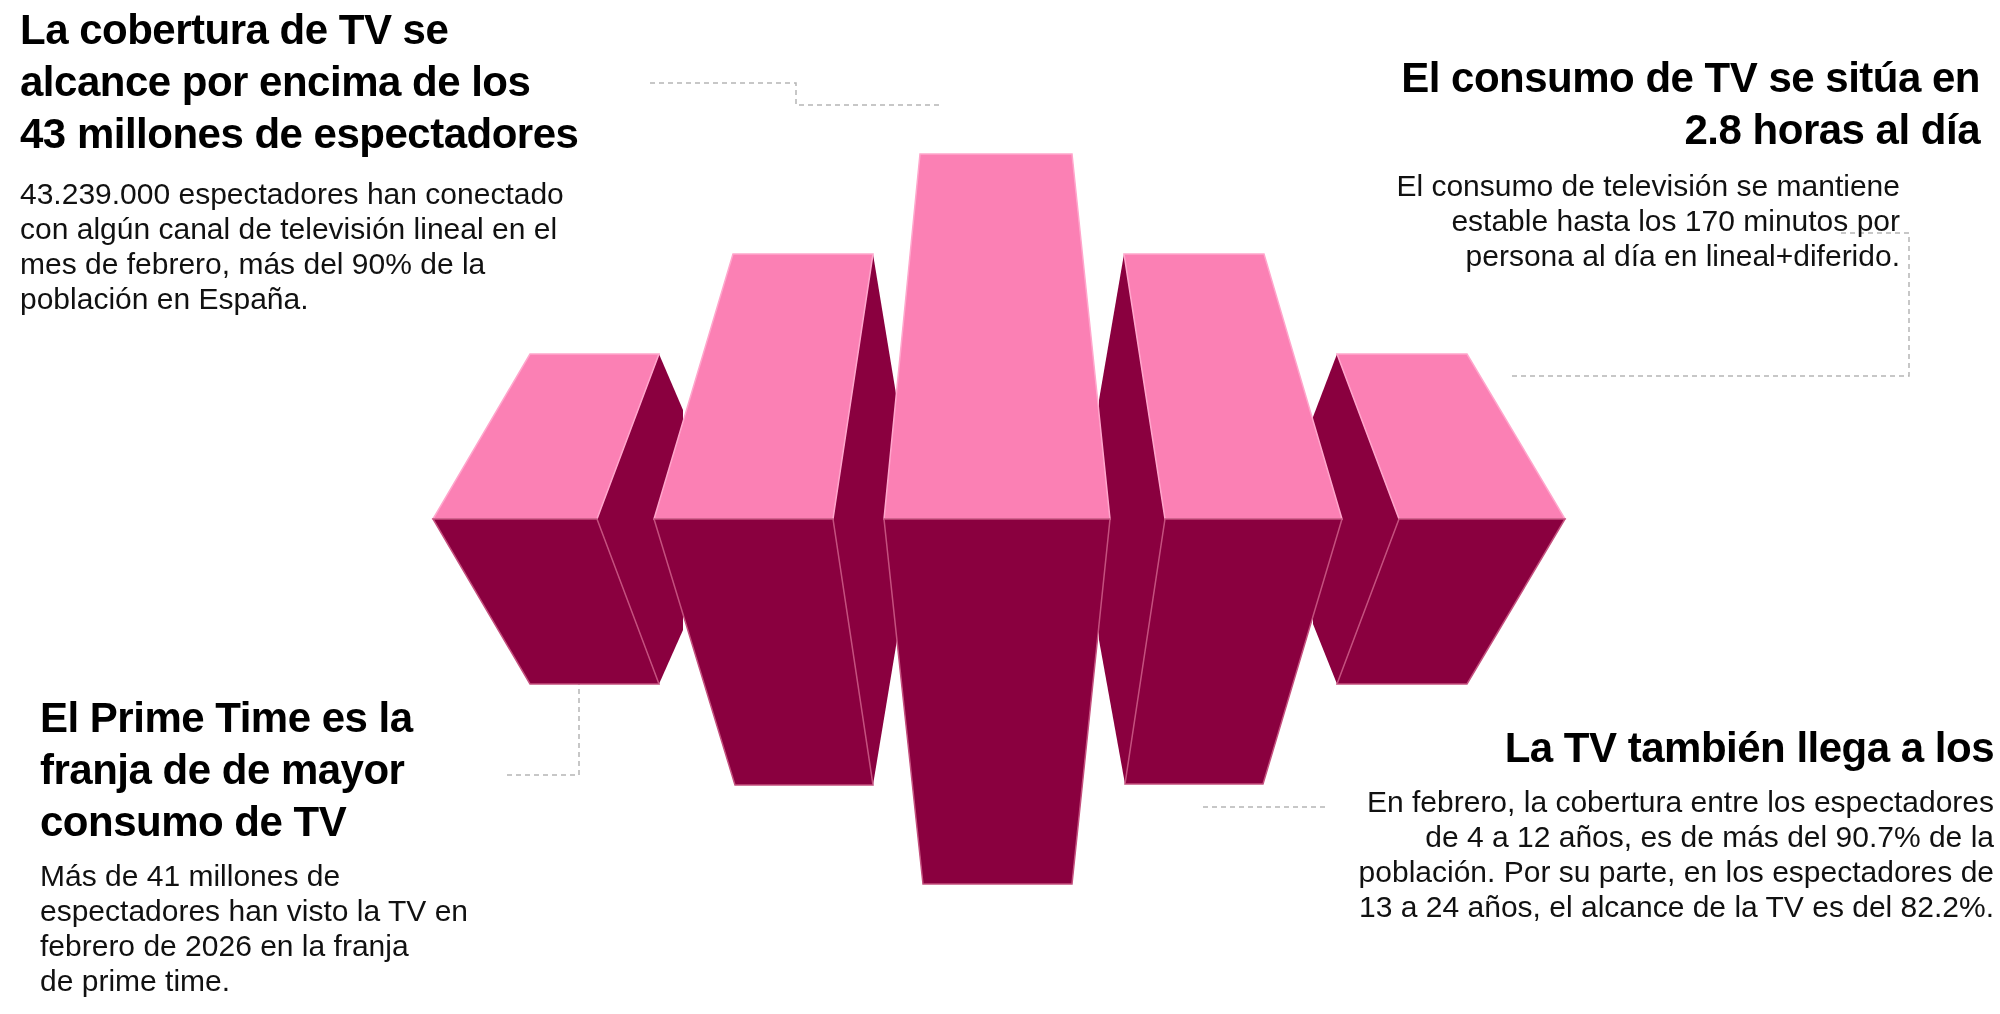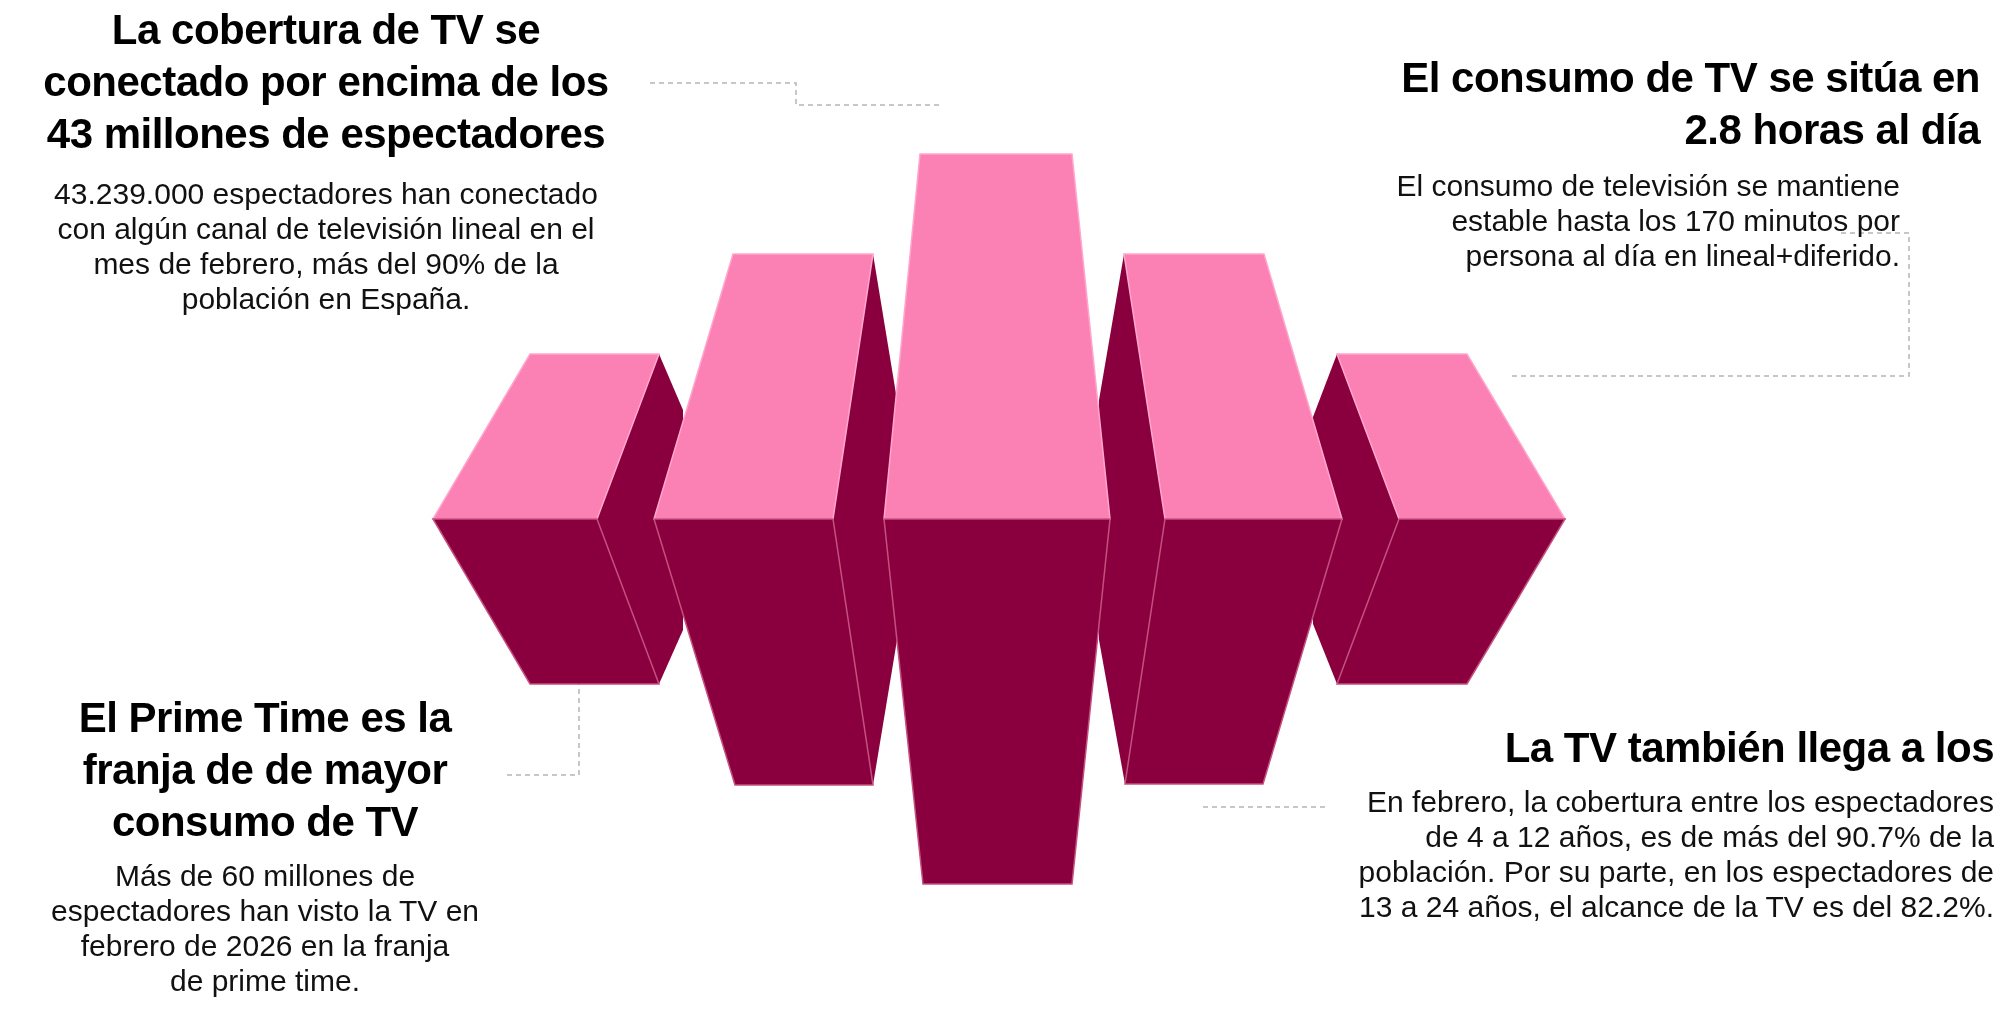--- a/index.html
+++ b/index.html
@@ -1,21 +1,21 @@
 <!DOCTYPE html>
 <html><head>
 <meta charset="utf-8">
 <style>
   html, body { margin: 0; padding: 0; background: #ffffff; }
   body { width: 2000px; height: 1014px; position: relative; overflow: hidden; font-family: "Liberation Sans", "DejaVu Sans", sans-serif; color: #000; }
   .graphic { position: absolute; left: 0; top: 0; width: 2000px; height: 1014px; }
   .block { position: absolute; }
   .heading { font-weight: 700; font-size: 42px; line-height: 52px; letter-spacing: -0.5px; margin: 0; }
   .body-text { font-weight: 400; font-size: 30px; line-height: 35px; margin: 0; color: #111; }
-  .right-align { text-align: center; }
+  .right-align { text-align: left; }
   .left-align { text-align: right; }
   #b-tl { left: 20px; top: 4px; width: 612px; }
   #b-tl .body-text { margin-top: 16px; }
   #b-tr { left: 1360px; top: 52px; width: 620px; }
   #b-tr .body-text { margin-top: 12px; width: 540px; }
   #b-bl { left: 40px; top: 692px; width: 450px; }
   #b-bl .body-text { margin-top: 10px; }
   #b-br { left: 1354px; top: 722px; width: 640px; }
   #b-br .body-text { margin-top: 10px; }
 </style>
@@ -56,21 +56,21 @@
 
   <g>
     <polygon points="884,519 920,154 1072,154 1110,519" fill="#FB80B4" stroke="#FFA6CC" stroke-width="1.5"></polygon>
     <polygon points="884,519 1110,519 1072,884 923,884" fill="#8A003F" stroke="#C4507E" stroke-width="1.5"></polygon>
   </g>
 </svg>
 
 <div class="block right-align" id="b-tl">
   <div class="heading">
     <div>La cobertura de TV se</div>
-    <div>conectado por encima de los</div>
+    <div>alcance por encima de los</div>
     <div>43 millones de espectadores</div>
   </div>
   <div class="body-text">
     <div>43.239.000 espectadores han conectado</div>
     <div>con algún canal de televisión lineal en el</div>
     <div>mes de febrero, más del 90% de la</div>
     <div>población en España.</div>
   </div>
 </div>
 
@@ -86,21 +86,21 @@
   </div>
 </div>
 
 <div class="block right-align" id="b-bl">
   <div class="heading">
     <div>El Prime Time es la</div>
     <div>franja de de mayor</div>
     <div>consumo de TV</div>
   </div>
   <div class="body-text">
-    <div>Más de 60 millones de</div>
+    <div>Más de 41 millones de</div>
     <div>espectadores han visto la TV en</div>
     <div>febrero de 2026 en la franja</div>
     <div>de prime time.</div>
   </div>
 </div>
 
 <div class="block left-align" id="b-br">
   <div class="heading">
     <div>La TV también llega a los</div>
   </div>

